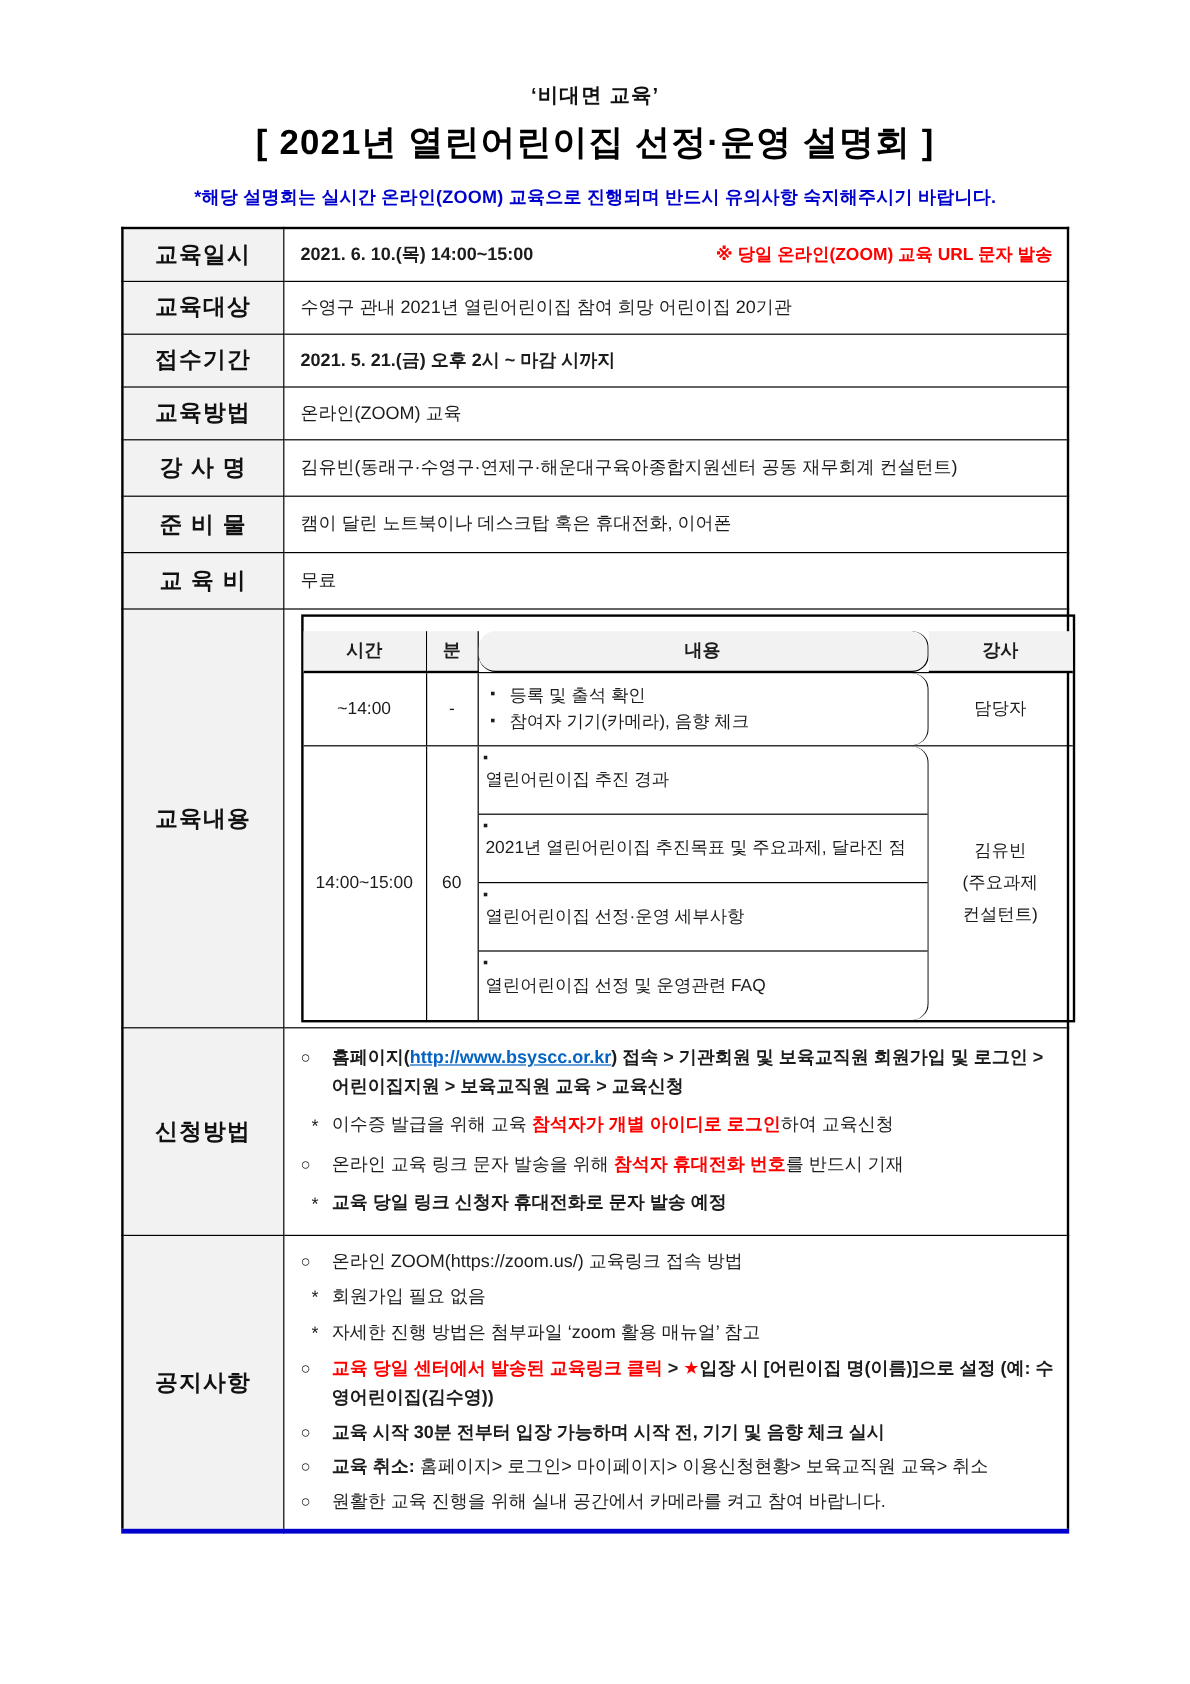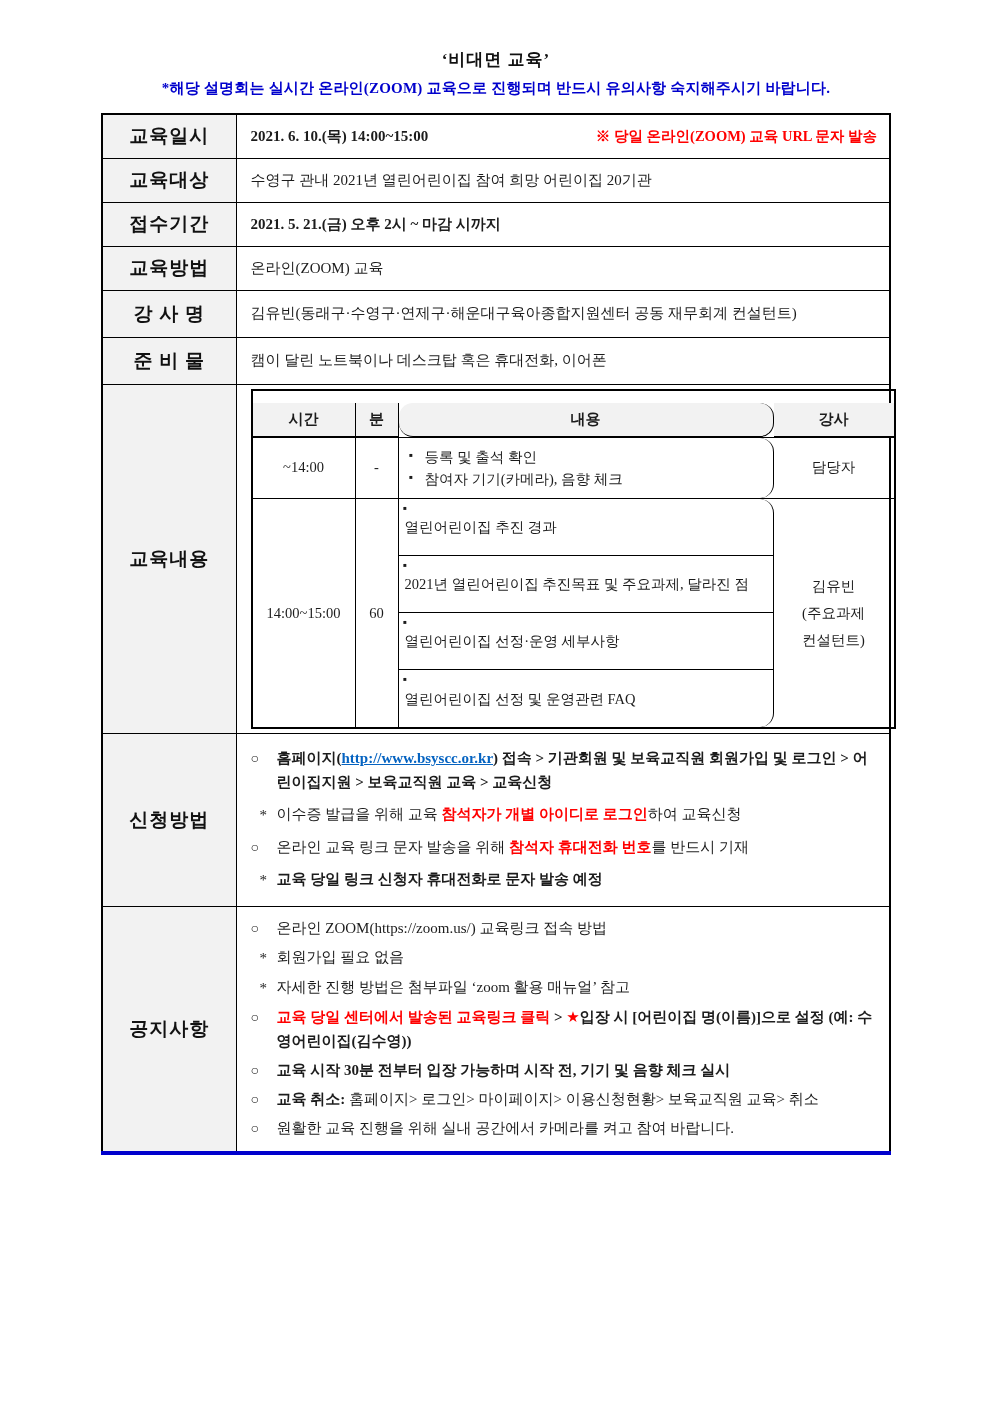--- a/index.html
+++ b/index.html
@@ -6,21 +6,21 @@
     --red:#ff0000; --blue:#0000cc; --link:#0563c1;
     --labelbg:#f2f2f2; --line:#000000; --bottomline:#0000cc;
   }
   *{box-sizing:border-box;margin:0;padding:0;}
   html,body{background:#ffffff;}
   body{
     width:992px;height:1403px;overflow:hidden;position:relative;
     font-family:"Liberation Sans","DejaVu Sans",sans-serif;
     color:#1a1a1a;
   }
-  .page{width:992px;padding-top:48px;font-family:Liberation Serif, serif;}
+  .page{width:992px;padding-top:68px;}
   .pretitle{
     text-align:center;font-size:17px;font-weight:bold;color:#111;
     letter-spacing:1px;margin-bottom:8px;
   }
   .title{
     text-align:center;font-size:29px;font-weight:bold;color:#000;
     letter-spacing:1px;margin-bottom:16px;
   }
   .subtitle{
     text-align:center;font-size:15px;font-weight:bold;color:var(--blue);
@@ -84,20 +84,21 @@
   .seg-b{font-weight:bold;}
   .seg-rb{color:var(--red);font-weight:bold;}
   .seg-r{color:var(--red);}
   .seg-link{color:var(--link);font-weight:bold;text-decoration:underline;cursor:pointer;}
 </style>
 </head>
 <body>
 
 <div class="page">
   <div class="pretitle">‘비대면 교육’</div>
+  <div class="title">[ 2021년 열린어린이집 선정·운영 설명회 ]</div>
   <div class="subtitle">*해당 설명회는 실시간 온라인(ZOOM) 교육으로 진행되며 반드시 유의사항 숙지해주시기 바랍니다.</div>
 
   <table class="main">
 
     <tbody>
         <tr style="height:44px;">
       <th>교육일시</th>
       <td>
         <div class="row-flex">
           <span class="v-bold">2021. 6. 10.(목) 14:00~15:00</span>
@@ -124,20 +125,24 @@
     <tr style="height:47px;">
       <th>강 사 명</th>
       <td>김유빈(동래구·수영구·연제구·해운대구육아종합지원센터 공동 재무회계 컨설턴트)</td>
     </tr>
 
     <tr style="height:47px;">
       <th>준 비 물</th>
       <td>캠이 달린 노트북이나 데스크탑 혹은 휴대전화, 이어폰</td>
     </tr>
 
+    <tr style="height:47px;">
+      <th>교 육 비</th>
+      <td>무료</td>
+    </tr>
 
     <tr style="height:330px;">
       <th>교육내용</th>
       <td class="sched-wrap">
         <div class="sched">
           <div class="s-row s-head">
             <div class="s-cell c-time">시간</div>
             <div class="s-cell c-min">분</div>
             <div class="s-cell c-body">내용</div>
             <div class="s-cell c-inst">강사</div>

